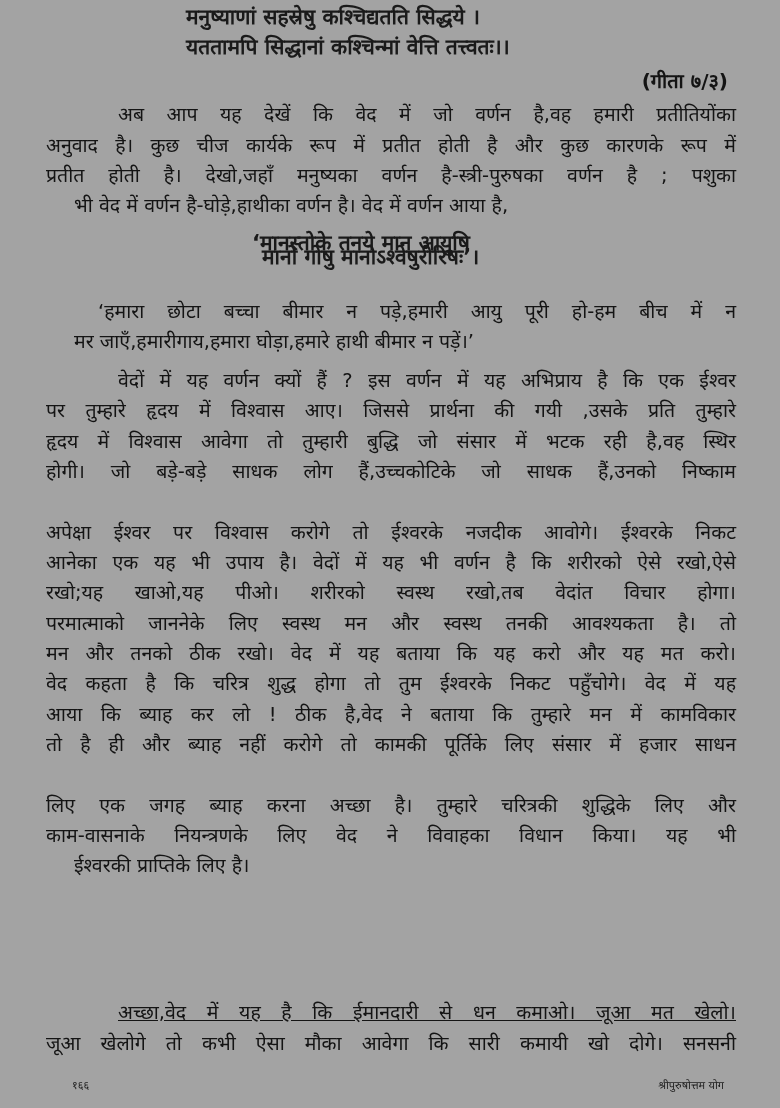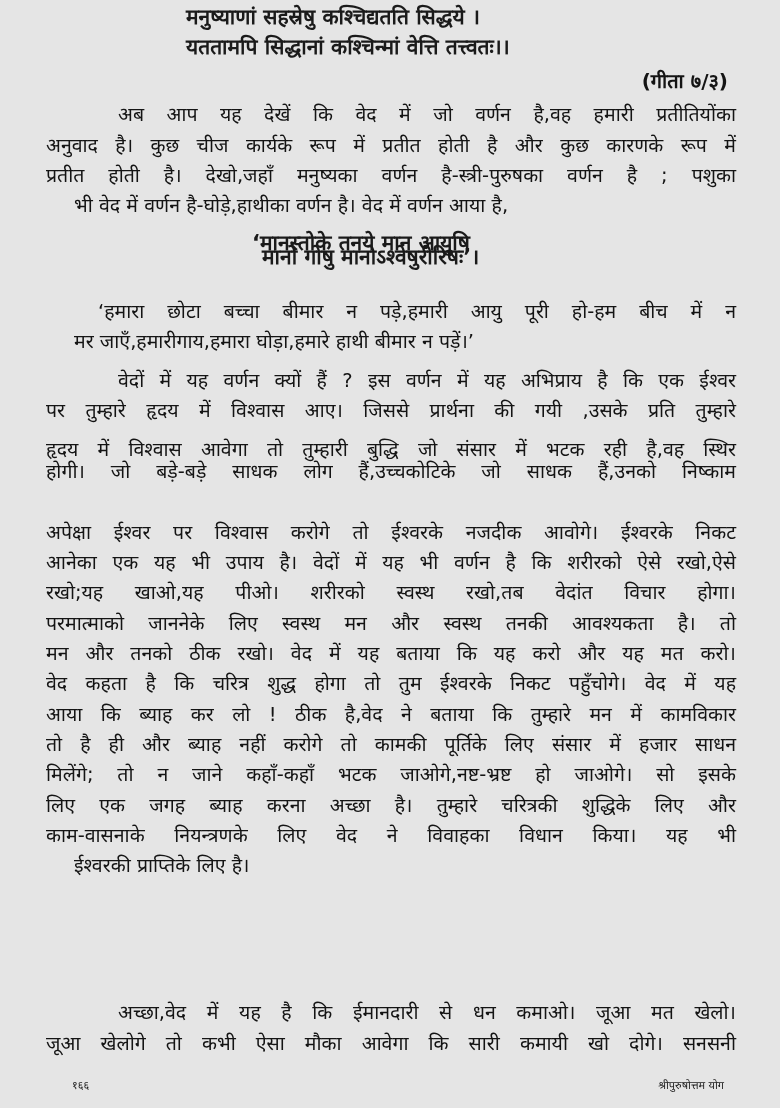--- a/index.html
+++ b/index.html
@@ -1,18 +1,18 @@
 <!DOCTYPE html>
 <html><head>
 <meta charset="utf-8">
 <style>
   html, body { margin: 0; padding: 0; background: #ffffff; }
   body { width: 780px; height: 1108px; position: relative; overflow: hidden;
          font-family: "DejaVu Sans", "Liberation Sans", sans-serif; color: #111111; }
-  .page { position: absolute; left: 0; top: 0; width: 780px; height: 1108px; background: #e5e5e5; }
+  .page { position: absolute; left: 0; top: 0; width: 780px; height: 1108px; background: #a3a3a3; }
   .line { position: absolute; white-space: nowrap; font-size: 19.5px; line-height: 30px; color: #141414; }
   .verse { font-size: 21px; font-weight: bold; color: #1a1a1a; }
   .body-line { left: 46px; width: 690px; text-align: justify; text-align-last: justify; }
   .body-last { text-align-last: left; margin-left: 28px; }
   .indent { left: 118px; width: 618px; }
   .indent-quote { left: 98px; width: 638px; }
   .ref { font-size: 20px; font-weight: bold; }
   .footer { font-size: 11px; color: #222222; }
 </style>
 </head>
@@ -30,34 +30,33 @@
   <div class="line body-line body-last" style="top:191px;">भी वेद में वर्णन है-घोड़े,हाथीका वर्णन है। वेद में वर्णन आया है,</div>
 
   <div class="line verse" style="left:252px; top:228px;">‘मानस्तोके तनये मान आयुषि</div>
   <div class="line verse" style="left:262px; top:242px;">मानो गोषु  मानोऽश्वेषुरीरिषः’।</div>
 
   <div class="line body-line indent-quote" style="top:297px;">‘हमारा छोटा बच्चा बीमार न पड़े,हमारी आयु पूरी हो-हम बीच में न</div>
   <div class="line body-line body-last" style="top:327px;">मर जाएँ,हमारीगाय,हमारा घोड़ा,हमारे हाथी बीमार न पड़ें।’</div>
 
   <div class="line body-line indent" style="top:366px;">वेदों में यह वर्णन क्यों हैं ? इस वर्णन में यह अभिप्राय है कि एक ईश्वर</div>
   <div class="line body-line" style="top:396px;">पर तुम्हारे हृदय में विश्वास आए। जिससे प्रार्थना की गयी ,उसके प्रति तुम्हारे</div>
-  <div class="line body-line" style="top:427px;margin-top:8px;">हृदय में विश्वास आवेगा तो तुम्हारी बुद्धि जो संसार में भटक रही है,वह स्थिर</div>
+  <div class="line body-line" style="top:427px;">हृदय में विश्वास आवेगा तो तुम्हारी बुद्धि जो संसार में भटक रही है,वह स्थिर</div>
   <div class="line body-line" style="top:457px;">होगी। जो बड़े-बड़े साधक लोग हैं,उच्चकोटिके जो साधक हैं,उनको निष्काम</div>
   <div class="line body-line" style="top:518px;">अपेक्षा ईश्वर पर विश्वास करोगे तो ईश्वरके नजदीक आवोगे। ईश्वरके निकट</div>
   <div class="line body-line" style="top:548px;">आनेका एक यह भी उपाय है। वेदों में यह भी वर्णन है कि शरीरको ऐसे रखो,ऐसे</div>
   <div class="line body-line" style="top:578px;">रखो;यह खाओ,यह पीओ। शरीरको स्वस्थ रखो,तब वेदांत विचार होगा।</div>
   <div class="line body-line" style="top:639px;">मन और तनको ठीक रखो। वेद में यह बताया कि यह करो और यह मत करो।</div>
   <div class="line body-line" style="top:609px;">परमात्माको जाननेके लिए स्वस्थ मन और स्वस्थ तनकी आवश्यकता है। तो</div>
   <div class="line body-line" style="top:669px;">वेद कहता है कि चरित्र शुद्ध होगा तो तुम ईश्वरके निकट पहुँचोगे। वेद में यह</div>
   <div class="line body-line" style="top:700px;">आया कि ब्याह कर लो ! ठीक है,वेद ने बताया कि तुम्हारे मन में कामविकार</div>
   <div class="line body-line" style="top:730px;">तो है ही और ब्याह नहीं करोगे तो कामकी पूर्तिके लिए संसार में हजार साधन</div>
-  <div class="line body-line" style="top:760px;">मिलेंगे; तो न जाने कहाँ-कहाँ भटक जाओगे,नष्ट-भ्रष्ट हो जाओगे। सो इसके</div>
   <div class="line body-line" style="top:791px;">लिए एक जगह ब्याह करना अच्छा है। तुम्हारे चरित्रकी शुद्धिके लिए और</div>
   <div class="line body-line" style="top:821px;">काम-वासनाके नियन्त्रणके लिए वेद ने विवाहका विधान किया। यह भी</div>
   <div class="line body-line body-last" style="top:851px;">ईश्वरकी प्राप्तिके लिए है।</div>
 
-  <div class="line body-line indent" style="top:998px;">अच्छा,वेद में यह है कि ईमानदारी से धन कमाओ। जूआ मत खेलो।</div>
+  <div class="line body-line indent" style="top:998px;text-decoration:underline;">अच्छा,वेद में यह है कि ईमानदारी से धन कमाओ। जूआ मत खेलो।</div>
   <div class="line body-line" style="top:1029px;">जूआ खेलोगे तो कभी ऐसा मौका आवेगा कि सारी कमायी खो दोगे। सनसनी</div>
 
   <div class="line footer" style="left:72px; top:1071px;">१६६</div>
   <div class="line footer" style="right:56px; top:1071px;">श्रीपुरुषोत्तम योग</div>
 
 </div>
 
 </body></html>

